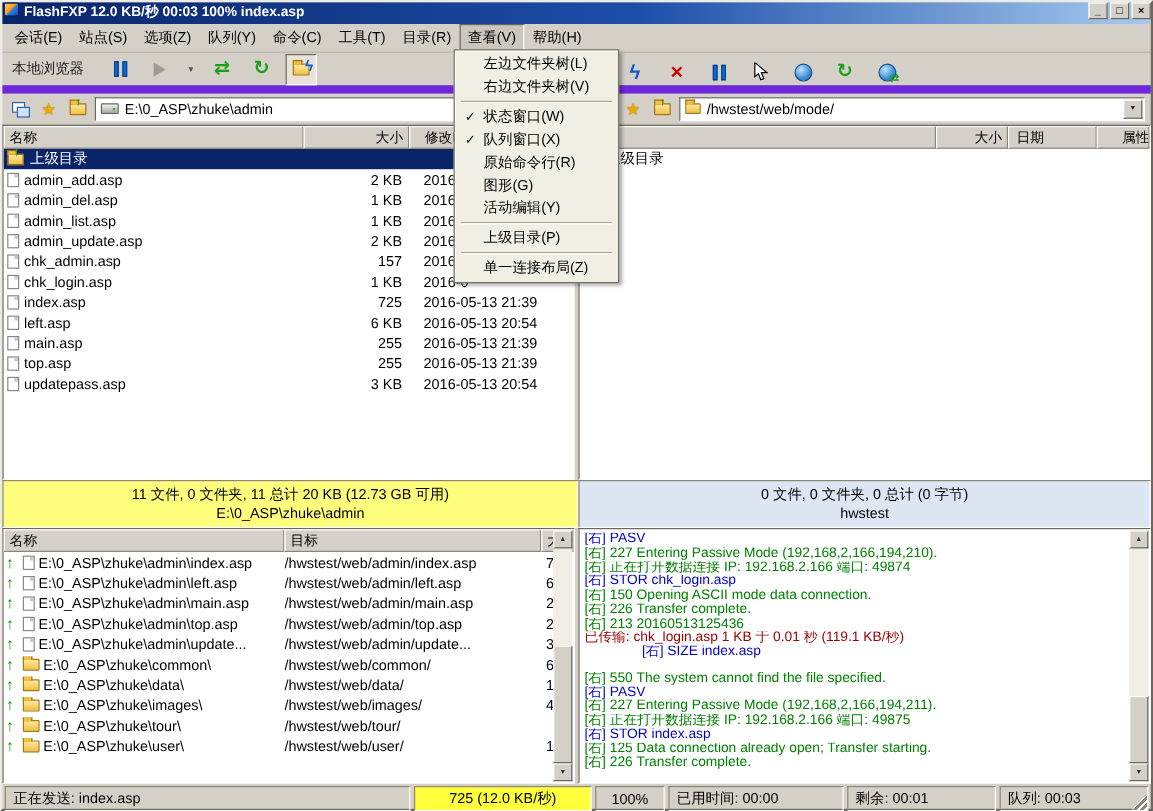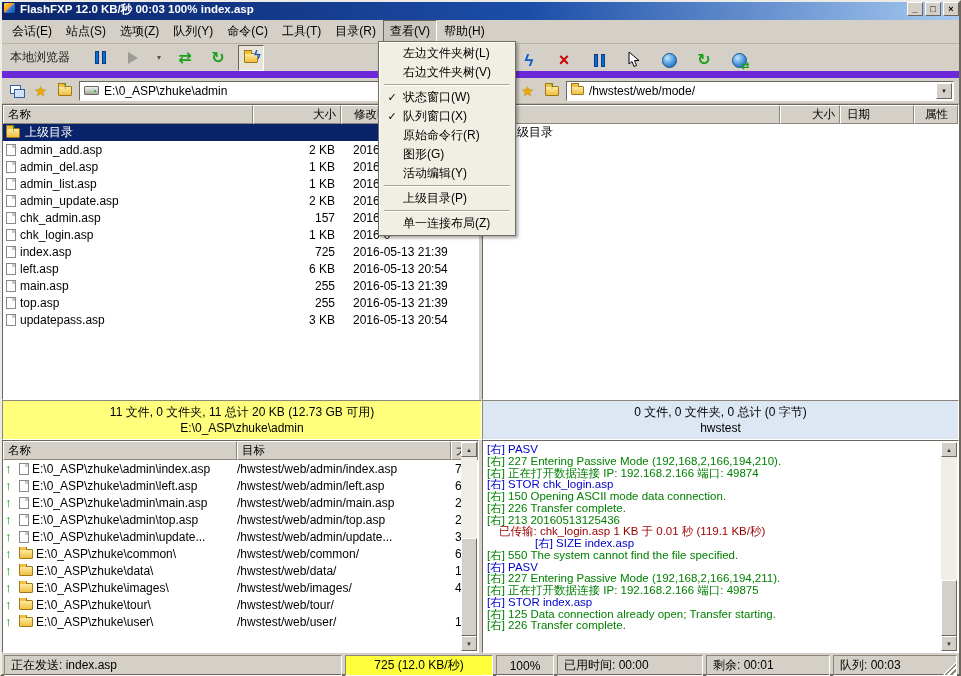--- a/index.html
+++ b/index.html
@@ -80,21 +80,21 @@
   .page-icon{width:10px;height:12px;background:#FFF;border:1px solid #888;display:inline-block;position:relative;flex:0 0 auto}
   .page-icon::after{content:"";position:absolute;top:0;right:0;width:3px;height:3px;background:#C9C9C9}
   .updir-icon{position:relative;width:15px;height:11px;display:none;flex:0 0 auto}
   .updir-icon .fold{position:absolute;left:0;top:1px}
   .updir-icon .ua{position:absolute;left:5px;top:-5px;font-size:11px;font-weight:bold;color:#18A018;line-height:1}
   .frow.up-row .updir-icon{display:inline-block}
   .r-name{flex:1;display:flex;align-items:center;gap:4px;padding-left:3px;overflow:hidden}
   .h-rname{flex:1}
   .h-rsize,.r-size{width:60px;text-align:right;padding-right:4px}
   .h-rdate,.r-date{width:74px;padding-left:6px}
-  .h-rattr,.r-attr{width:44px;padding-left:10px}
+  .h-rattr,.r-attr{width:44px;padding-left:20px}
 
   
   .inforow{flex:0 0 40px;display:flex}
   .infobar{display:flex;flex-direction:column;align-items:center;justify-content:center;border:1px solid;border-color:#8A8678 #FFF #FFF #8A8678;line-height:16px;overflow:hidden}
   .infobar.local{width:480px;background:#FFFF7D}
   .infobar.remote{flex:1;background:#DDE7F3}
 
   
   .bottomrow{flex:0 0 213px;display:flex}
   .queue-panel{width:477px;position:relative;background:#FFF;border:1px solid;border-color:#6B675F #FFF #FFF #6B675F;display:flex;flex-direction:column;overflow:hidden}
@@ -549,23 +549,23 @@
     <div class="log-panel">
       <div class="loglines">
 
       <div class="logline" style="color: rgb(0, 0, 200);">[右] PASV</div>
           <div class="logline" style="color: rgb(0, 128, 0);">[右] 227 Entering Passive Mode (192,168,2,166,194,210).</div>
           <div class="logline" style="color: rgb(0, 128, 0);">[右] 正在打开数据连接 IP: 192.168.2.166 端口: 49874</div>
           <div class="logline" style="color: rgb(0, 0, 200);">[右] STOR chk_login.asp</div>
           <div class="logline" style="color: rgb(0, 128, 0);">[右] 150 Opening ASCII mode data connection.</div>
           <div class="logline" style="color: rgb(0, 128, 0);">[右] 226 Transfer complete.</div>
           <div class="logline" style="color: rgb(0, 128, 0);">[右] 213 20160513125436</div>
-          <div class="logline" style="color: rgb(153, 0, 0); margin-left: 12px;">已传输: chk_login.asp 1 KB 于 0.01 秒 (119.1 KB/秒)</div>
+          <div class="logline" style="color: rgb(153, 0, 0);">已传输: chk_login.asp 1 KB 于 0.01 秒 (119.1 KB/秒)</div>
           <div class="logline" style="color: rgb(0, 0, 200); padding-left: 48px;">[右] SIZE index.asp</div>
-          <div class="logline" style="color: rgb(0, 128, 0);">[右] 550 The system cannot find the file specified.</div>
+          <div class="logline" style="color: rgb(0, 128, 0); margin-top: 10px;">[右] 550 The system cannot find the file specified.</div>
           <div class="logline" style="color: rgb(0, 0, 200);">[右] PASV</div>
           <div class="logline" style="color: rgb(0, 128, 0);">[右] 227 Entering Passive Mode (192,168,2,166,194,211).</div>
           <div class="logline" style="color: rgb(0, 128, 0);">[右] 正在打开数据连接 IP: 192.168.2.166 端口: 49875</div>
           <div class="logline" style="color: rgb(0, 0, 200);">[右] STOR index.asp</div>
           <div class="logline" style="color: rgb(0, 128, 0);">[右] 125 Data connection already open; Transfer starting.</div>
           <div class="logline" style="color: rgb(0, 128, 0);">[右] 226 Transfer complete.</div>
         </div>
       <div class="vsb">
         <span class="sb-btn">▲</span>
         <span class="sb-track">

